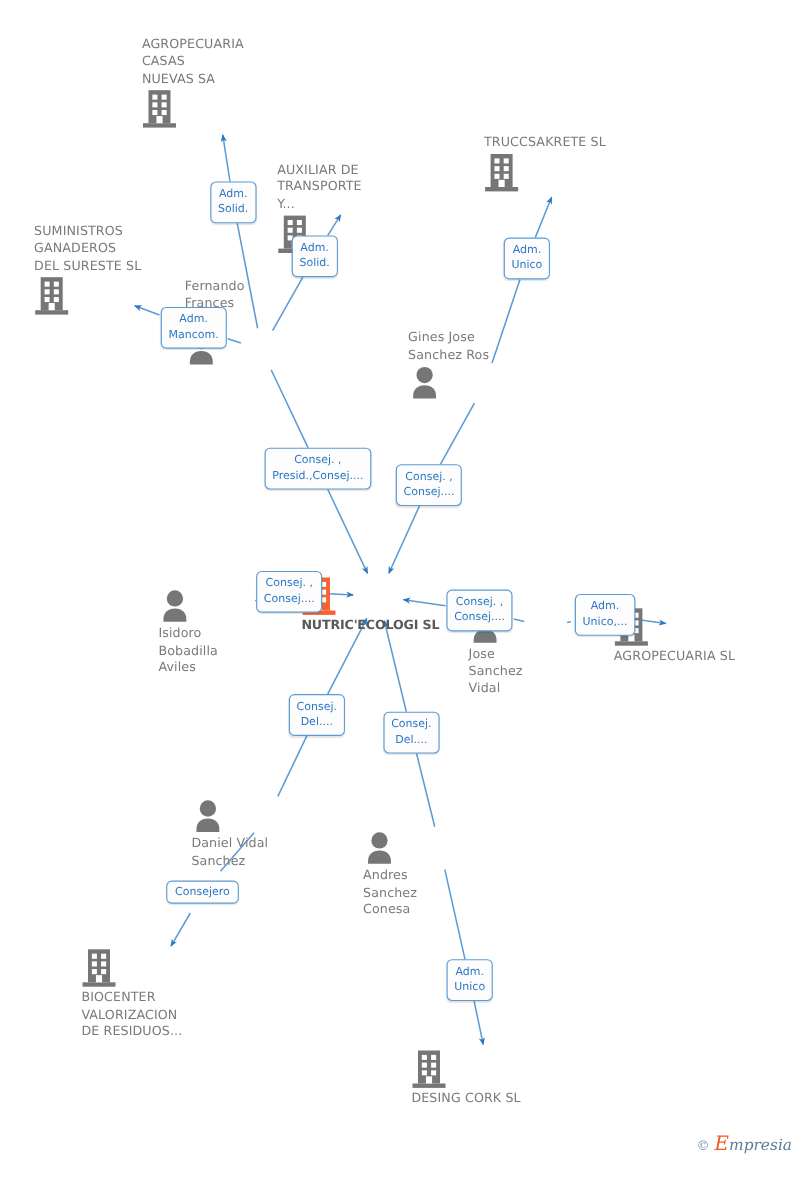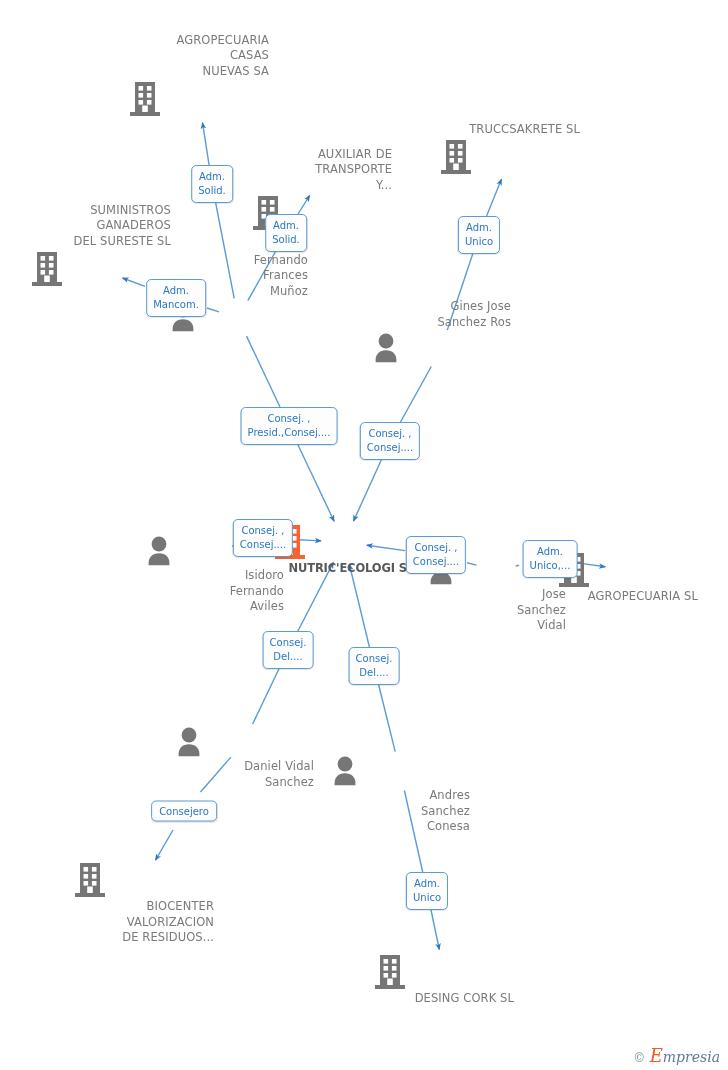--- a/index.html
+++ b/index.html
@@ -19,21 +19,21 @@
     position:absolute;
     left:0;top:0;
     width:728px;height:1070px;
     pointer-events:none;
   }
   
   .node{
     position:absolute;
     width:140px;
     margin-left:-70px;
-    text-align:right;
+    text-align:left;
     line-height:15px;
   }
   .node .glyph{
     display:block;
     margin:0 auto;
   }
   .node .caption{
     display:block;
     font-size:11.5px;
     color:#7a7a7a;
@@ -69,21 +69,21 @@
     padding:4px 6px 4px 6px;
     white-space:pre-line;
     box-shadow:0 1px 1px rgba(0,0,0,0.10);
     transform:translate(-50%,-50%);
   }
   .elabel.one-line{line-height:13px;padding:3px 7px;}
 
   #watermark{
     position:absolute;
     right:8px;
-    bottom:4px;
+    bottom:20px;
     font-size:14px;
     color:#5b7c99;
     font-family:"DejaVu Serif","Liberation Serif",serif;
     font-style:italic;
     white-space:nowrap;
   }
   #watermark .c{font-style:normal;font-size:12px;color:#7b93a6;}
   #watermark .bigE{color:#f15a29;font-size:18px;font-style:italic;}
 </style>
 </head>
@@ -220,21 +220,21 @@
         </span>
       </div>
       <div class="node person" style="left: 214px; top: 535px;">
         <span class="glyph">
           <svg class="psn" width="30" height="32" viewBox="0 0 30 32" aria-hidden="true">
             <circle cx="15" cy="9" r="7.4" fill="#767676"></circle>
             <path d="M15 18.2c-6.6 0-10.4 4.2-10.4 9.5 0 1.6 0 2.6 0 2.6h20.8s0-1 0-2.6c0-5.3-3.8-9.5-10.4-9.5z" fill="#767676"></path>
           </svg>
         </span>
         <span class="caption">Isidoro
-Fernando
+Bobadilla
 Aviles</span>
       </div>
       <div class="node company company-main" style="left: 344px; top: 524px;">
         <span class="glyph">
           <svg class="bld" width="32" height="36" viewBox="0 0 32 36" aria-hidden="true">
             <rect x="6" y="1" width="20" height="30" fill="#f96331"></rect>
             <rect x="1" y="31" width="30" height="4" fill="#f96331"></rect>
             <rect x="9.5" y="5" width="4.6" height="4.6" fill="#ffffff"></rect>
             <rect x="17.9" y="5" width="4.6" height="4.6" fill="#ffffff"></rect>
             <rect x="9.5" y="12" width="4.6" height="4.6" fill="#ffffff"></rect>

